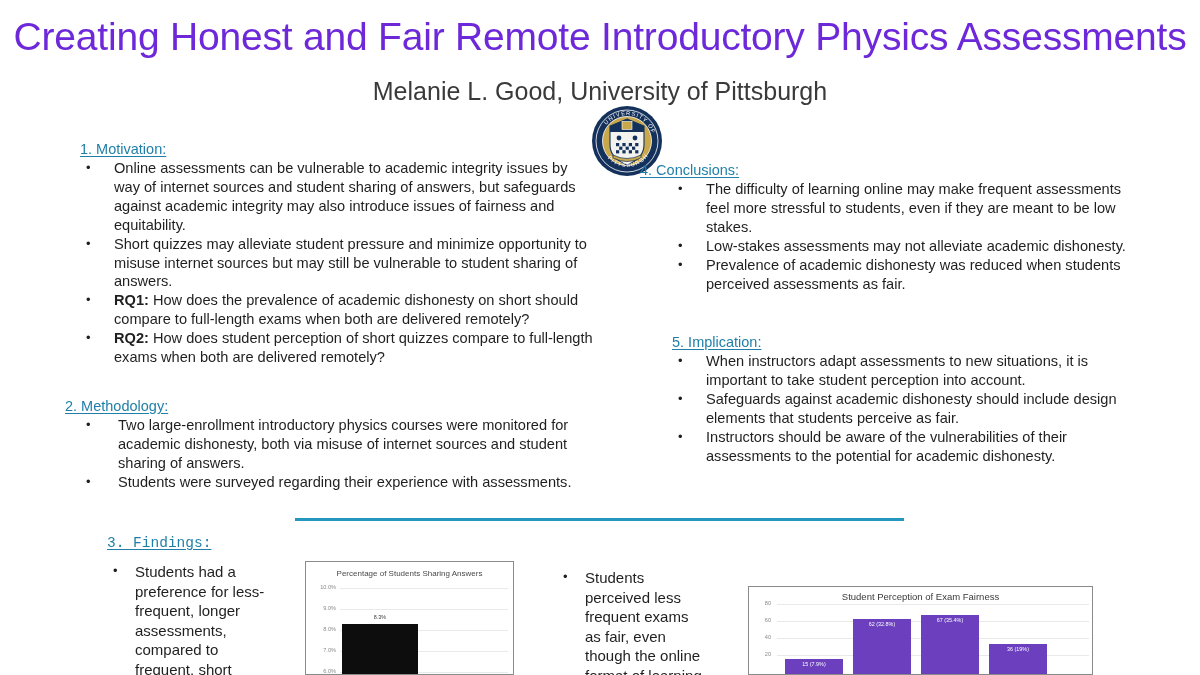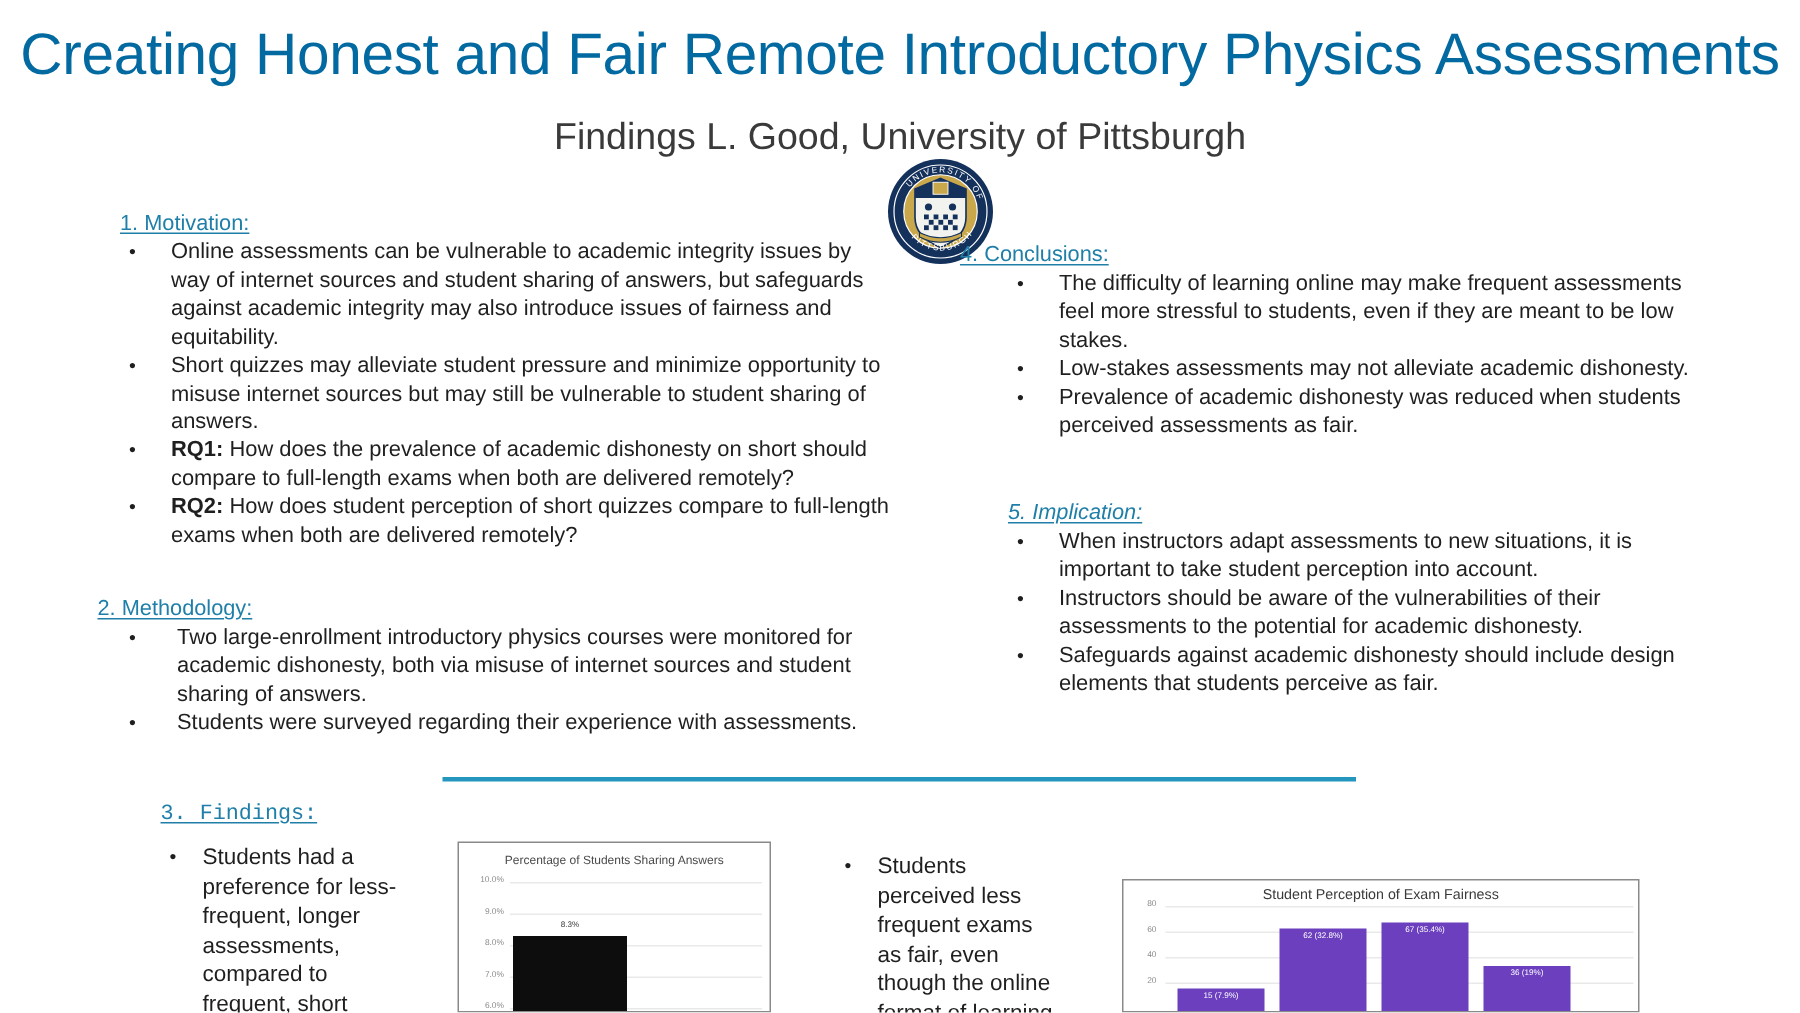--- a/index.html
+++ b/index.html
@@ -13,21 +13,21 @@
   }
   .poster{position:absolute;inset:0;}
 
   
   .title{
     position:absolute;left:0;top:14px;width:1200px;
     text-align:center;
     font-size:39px;line-height:46px;
     font-weight:400;
     letter-spacing:-0.2px;
-    color:#0369a1;
+    color:#6d28d9;
   }
   .authors{
     position:absolute;left:0;top:76px;width:1200px;
     text-align:center;
     font-size:25px;line-height:30px;
     font-weight:400;
     color:#3a3a3a;
   }
 
   
@@ -116,21 +116,21 @@
     color:#3a3a3a;
     line-height:12px;
   }
 </style>
 </head>
 <body>
 
 <div class="poster">
 
   <div class="title">Creating Honest and Fair Remote Introductory Physics Assessments</div>
-  <div class="authors">Findings L. Good, University of Pittsburgh</div>
+  <div class="authors">Melanie L. Good, University of Pittsburgh</div>
 
   <div class="seal">
     <svg width="72" height="72" viewBox="0 0 72 72" aria-hidden="true">
       <circle cx="36" cy="36" r="35" fill="#14315c"></circle>
       <circle cx="36" cy="36" r="31" fill="#14315c" stroke="#ffffff" stroke-width="0.8"></circle>
       <circle cx="36" cy="36" r="24.5" fill="#c9a84c"></circle>
       <circle cx="36" cy="36" r="24.5" fill="none" stroke="#ffffff" stroke-width="0.8"></circle>
       <path d="M36 14 L53 21 L53 40 Q53 53 36 60 Q19 53 19 40 L19 21 Z" fill="#f2f2ef" stroke="#14315c" stroke-width="1.1"></path>
       <path d="M36 14 L53 21 L53 27 L19 27 L19 21 Z" fill="#14315c"></path>
       <circle cx="28" cy="33" r="2.4" fill="#14315c"></circle>
@@ -175,25 +175,25 @@
     <li style="padding-left:38px;"><span>Students were surveyed regarding their experience with assessments.</span></li>
   </ul>
 
   <div class="sec-head" style="left:640px;top:162px;">4. Conclusions:</div>
   <ul class="blist" style="left:672px;top:180px;width:455px;">
     <li><span>The difficulty of learning online may make frequent assessments feel more stressful to students, even if they are meant to be low stakes.</span></li>
     <li><span>Low-stakes assessments may not alleviate academic dishonesty.</span></li>
     <li><span>Prevalence of academic dishonesty was reduced when students perceived assessments as fair.</span></li>
   </ul>
 
-  <div class="sec-head" style="left:672px;top:334px;font-style:italic;">5. Implication:</div>
+  <div class="sec-head" style="left:672px;top:334px;">5. Implication:</div>
   <ul class="blist" style="left:672px;top:352px;width:450px;">
     <li><span>When instructors adapt assessments to new situations, it is important to take student perception into account.</span></li>
+    <li><span>Safeguards against academic dishonesty should include design elements that students perceive as fair.</span></li>
     <li><span>Instructors should be aware of the vulnerabilities of their assessments to the potential for academic dishonesty.</span></li>
-    <li><span>Safeguards against academic dishonesty should include design elements that students perceive as fair.</span></li>
   </ul>
 
   <div class="divider"></div>
 
   <div class="sec-head" style="left:107px;top:535px;font-family:Liberation Mono, monospace;">3. Findings:</div>
   <ul class="blist" style="left:107px;top:562px;width:170px;">
     <li style="font-size:15px;line-height:19.5px;padding-left:28px;"><span>Students had a preference for less-frequent, longer assessments, compared to frequent, short quizzes.</span></li>
   </ul>
   <ul class="blist" style="left:557px;top:568px;width:150px;">
     <li style="font-size:15px;line-height:19.5px;padding-left:28px;"><span>Students perceived less frequent exams as fair, even though the online format of learning introductory physics</span></li>

